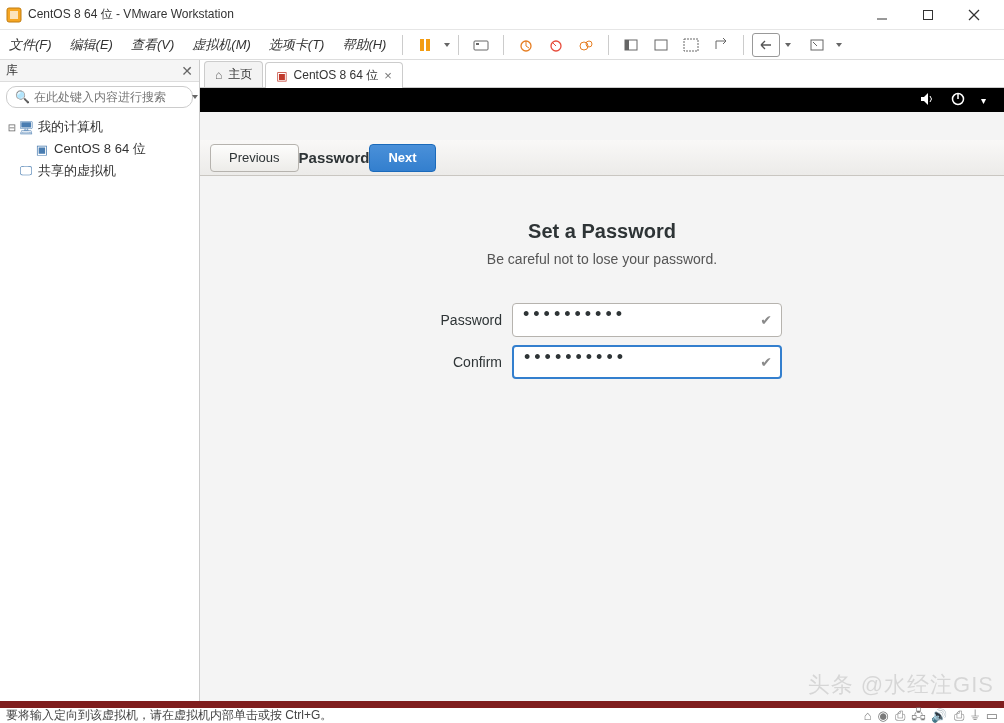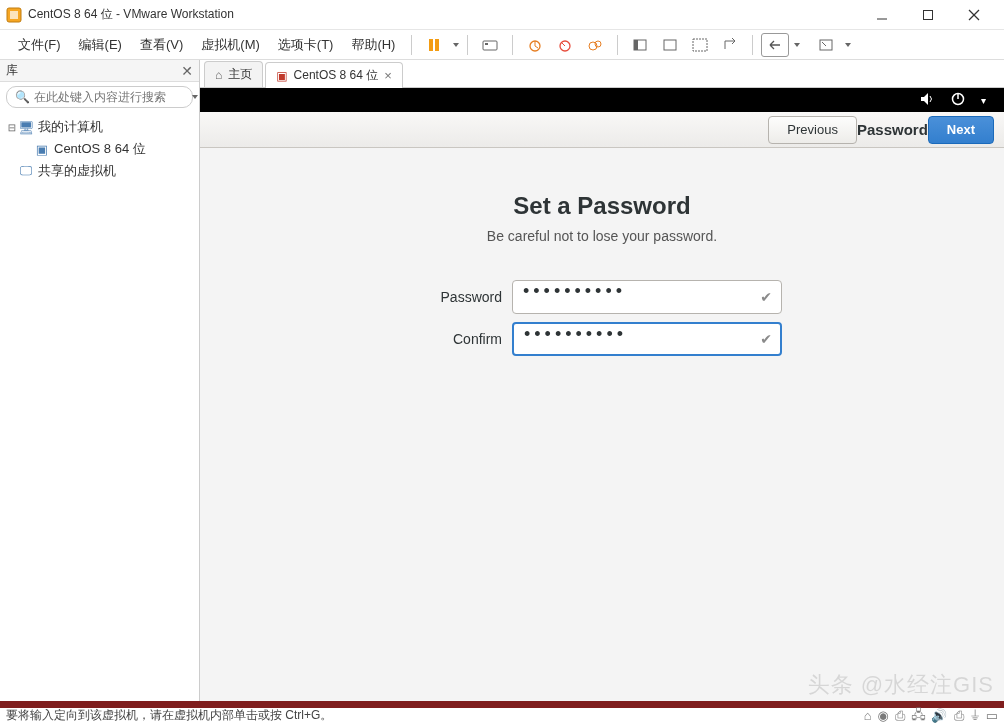--- a/index.html
+++ b/index.html
@@ -6,21 +6,21 @@
 body { width: 1004px; height: 723px; overflow: hidden; background: #fff; font-size: 12px; color: #333; }
 
 
 .titlebar { height: 30px; display: flex; align-items: center; border-bottom: 1px solid #e6e6e6; padding: 14px 6px; background: #fff; }
 .app-icon { width: 16px; height: 16px; margin-right: 6px; }
 .titlebar-title { flex: 1; font-size: 12px; color: #333; }
 .win-controls { display: flex; gap: 18px; padding-right: 10px; }
 .win-btn { width: 28px; height: 20px; display: flex; align-items: center; justify-content: center; cursor: pointer; }
 
 
-.menubar { height: 30px; display: flex; align-items: center; border-bottom: 1px solid #ddd; padding: 0 10px; gap: 2px; }
+.menubar { height: 30px; display: flex; align-items: center; border-bottom: 1px solid #ddd; padding: 0 1px; gap: 2px; font-style: italic; }
 .menu-item { padding: 4px 8px; font-size: 13px; cursor: pointer; }
 .tool-sep { width: 1px; height: 20px; background: #ccc; margin: 0 6px; }
 .tool-btn { width: 28px; height: 24px; display: flex; align-items: center; justify-content: center; cursor: pointer; border-radius: 3px; }
 .dropdown-ar { width:0; height:0; border-left:3px solid transparent; border-right:3px solid transparent; border-top:4px solid #666; margin-left:3px;}
 
 
 .main-layout { display: flex; height: calc(100% - 30px - 30px - 22px); }
 
 
 .sidebar { width: 200px; border-right: 1px solid #ccc; display: flex; flex-direction: column; background: #fff; }
@@ -43,28 +43,28 @@
 .tab .home-icon { color: #666; font-size:12px;}
 .tab .close-x { color: #777; font-size: 13px; cursor: pointer; }
 
 
 .vm-area { flex: 1; background: #f4f4f4; border-top: none; position: relative; overflow:hidden;}
 .vm-canvas { position:absolute; inset:0; display:flex; flex-direction:column;}
 .vm-topstrip { height: 24px; background: #000; display: flex; justify-content: flex-end; align-items: center; gap: 16px; padding-right: 18px; color: #fff; }
 .vm-body { flex:1; background: #f4f4f4; position:relative; font-family: "Cantarell","DejaVu Sans",sans-serif;}
 
 
-.gnome-header { height: 36px; background: linear-gradient(#f9f8f7,#ecebe9); border-bottom: 1px solid #c9c6c1; display:flex; align-items:center; justify-content:flex-end; padding:0 10px;}
+.gnome-header { height: 36px; background: linear-gradient(#f9f8f7,#ecebe9); border-bottom: 1px solid #c9c6c1; display:flex; align-items:center; justify-content:flex-start; padding:0 10px;margin-top:28px;}
 .gnome-header .title { font-size: 15px; font-weight:bold; color:#2e3436; }
 .gb-btn { height:28px; padding:0 18px; border:1px solid #b6b3ae; border-radius:4px; background:linear-gradient(#fdfdfc,#edece9); font-size:13px; color:#2e3436; cursor:pointer; display:flex; align-items:center;}
 .gb-btn.primary { background: linear-gradient(#4a90d9,#337fce); border-color:#1b6aba; color:#fff; font-weight:bold;}
 
 
 .pw-wrap { display:flex; flex-direction:column; align-items:center; padding-top:44px; color:#2e3436;}
-.pw-heading { font-size:24px; font-weight:bold; margin-bottom:8px;}
+.pw-heading { font-size:20px; font-weight:bold; margin-bottom:8px;}
 .pw-sub { font-size:14px; color:#555; margin-bottom:36px;text-align:center;}
 .field-row { display:flex; align-items:center; gap:10px; margin-bottom:8px;}
 .field-row label { width: 80px; text-align:right; font-size:14px;}
 .pw-input { width:270px; height:34px; border:1px solid #b6b3ae; border-radius:4px; background:#fff; padding:0 36px 0 10px; font-size:18px; letter-spacing:4px; position:relative;}
 .pw-input.focused { border:2px solid #337fce; outline:none;}
 .pw-check { position:absolute; right:10px; top:50%; transform:translateY(-50%); color:#8a8a8a; font-size:14px;}
 .input-wrap { position:relative; }
 .strength-bar { width:270px; height:6px; margin:4px 0 6px 0; background:#e0e0e0; border-radius:2px; display:flex;}
 .strength-seg { height:100%; }
 .strength-seg.fill { background:#8ae234;}

